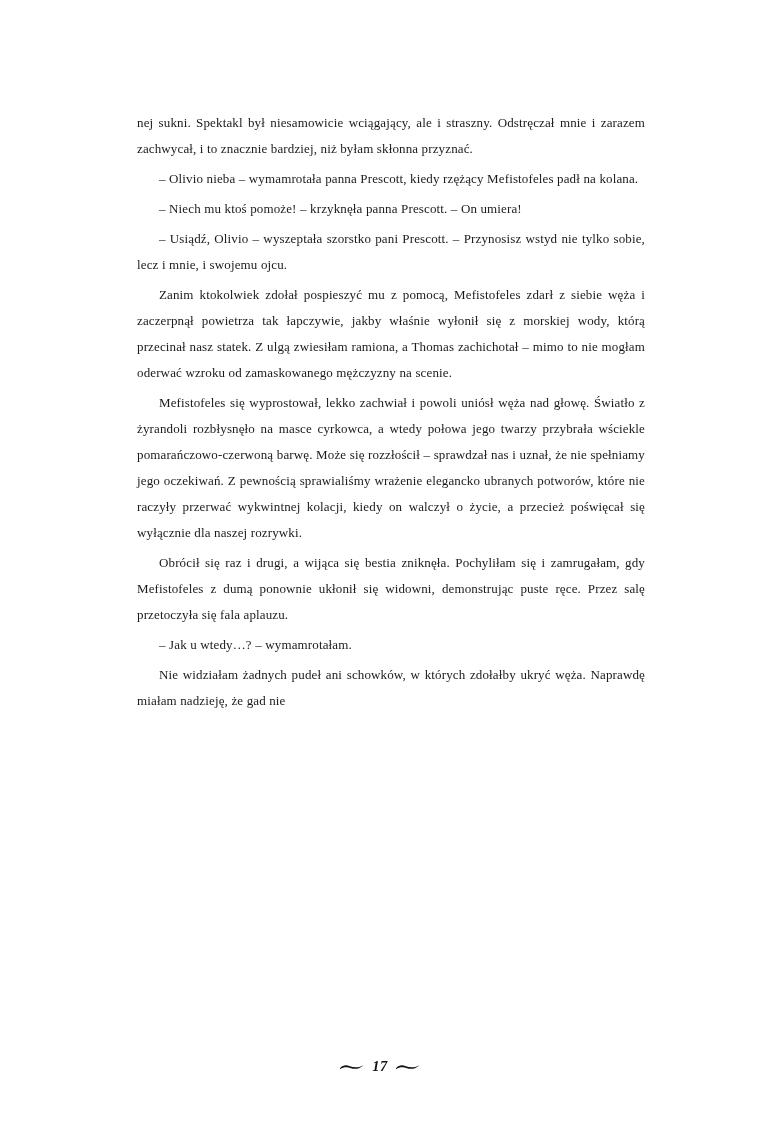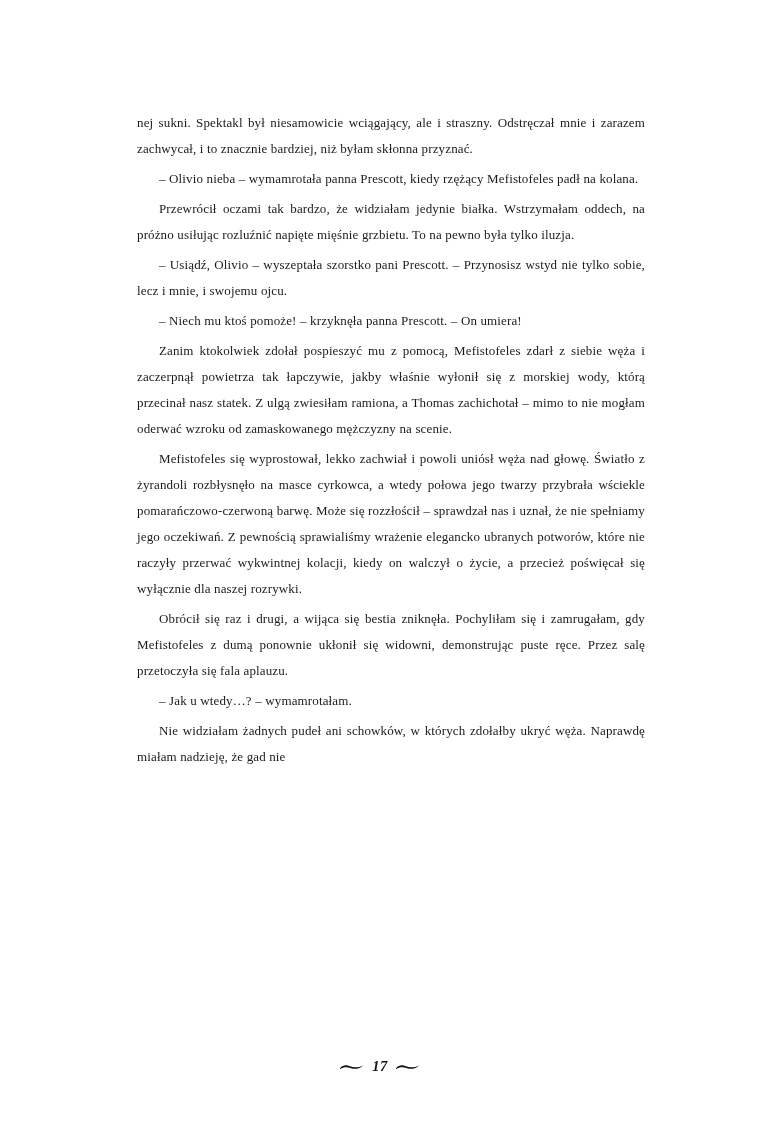--- a/index.html
+++ b/index.html
@@ -81,23 +81,22 @@
   }
 </style>
 </head>
 <body>
 
 <div class="page">
 
   <div class="text-block">
     <p class="para no-indent">nej sukni. Spektakl był niesamowicie wciągający, ale i straszny. Odstręczał mnie i zarazem zachwycał, i to znacznie bardziej, niż byłam skłonna przyznać.</p>
     <p class="para dialogue">– Olivio nieba – wymamrotała panna Prescott, kiedy rzężący Mefistofeles padł na kolana.</p>
-    <p class="para">Przewrócił oczami tak bardzo, że widziałam jedynie białka. Wstrzymałam oddech, na próżno usiłując rozluźnić napięte mięśnie grzbietu. To na pewno była tylko iluzja.</p>
+    <p class="para dialogue">– Niech mu ktoś pomoże! – krzyknęła panna Prescott. – On umiera!</p>
     <p class="para dialogue">– Usiądź, Olivio – wyszeptała szorstko pani Prescott. – Przynosisz wstyd nie tylko sobie, lecz i mnie, i swojemu ojcu.</p>
-    <p class="para dialogue">– Niech mu ktoś pomoże! – krzyknęła panna Prescott. – On umiera!</p>
     <p class="para">Zanim ktokolwiek zdołał pospieszyć mu z pomocą, Mefistofeles zdarł z siebie węża i zaczerpnął powietrza tak łapczywie, jakby właśnie wyłonił się z morskiej wody, którą przecinał nasz statek. Z ulgą zwiesiłam ramiona, a Thomas zachichotał – mimo to nie mogłam oderwać wzroku od zamaskowanego mężczyzny na scenie.</p>
     <p class="para">Mefistofeles się wyprostował, lekko zachwiał i powoli uniósł węża nad głowę. Światło z żyrandoli rozbłysnęło na masce cyrkowca, a wtedy połowa jego twarzy przybrała wściekle pomarańczowo-czerwoną barwę. Może się rozzłościł – sprawdzał nas i uznał, że nie spełniamy jego oczekiwań. Z pewnością sprawialiśmy wrażenie elegancko ubranych potworów, które nie raczyły przerwać wykwintnej kolacji, kiedy on walczył o życie, a przecież poświęcał się wyłącznie dla naszej rozrywki.</p>
     <p class="para">Obrócił się raz i drugi, a wijąca się bestia zniknęła. Pochyliłam się i zamrugałam, gdy Mefistofeles z dumą ponownie ukłonił się widowni, demonstrując puste ręce. Przez salę przetoczyła się fala aplauzu.</p>
     <p class="para dialogue">– Jak u wtedy…? – wymamrotałam.</p>
     <p class="para">Nie widziałam żadnych pudeł ani schowków, w których zdołałby ukryć węża. Naprawdę miałam nadzieję, że gad nie</p>
   </div>
 
   <div class="folio">
     <span class="folio-inner">
       <span class="folio-orn">

